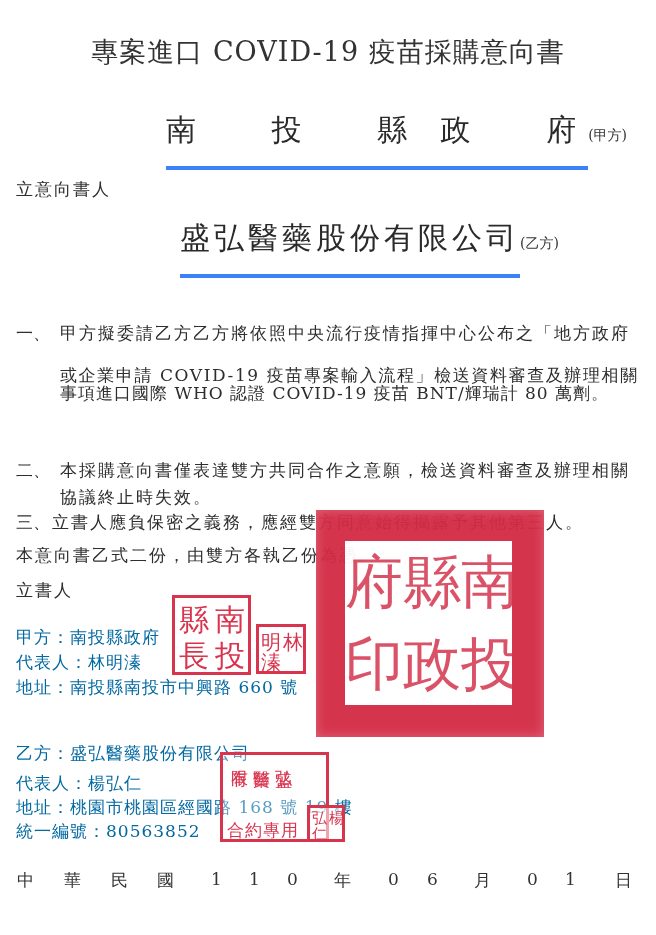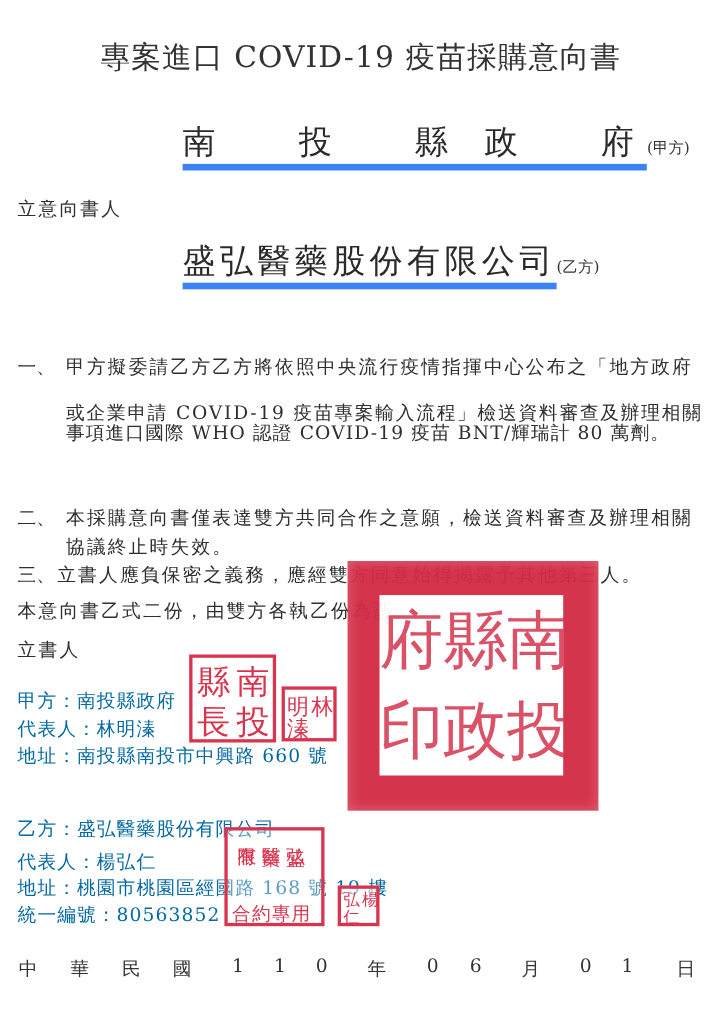--- a/index.html
+++ b/index.html
@@ -1,20 +1,20 @@
 <!DOCTYPE html>
 <html><head>
 <meta charset="utf-8">
 <style>
   html, body { margin:0; padding:0; }
   body { width:656px; height:935px; background:#ffffff; position:relative; overflow:hidden;
          font-family:"DejaVu Serif","Liberation Serif",serif; color:#2b2b2b; }
   .abs { position:absolute; white-space:nowrap; }
   .title { left:0; width:656px; top:34px; text-align:center; font-size:27px; letter-spacing:1px; color:#333; }
-  .party-head { font-size:30px; color:#2a2a2a; border-bottom:6px solid #3b82f6; line-height:36px; padding-bottom:2px; }
+  .party-head { font-size:30px; color:#2a2a2a; border-bottom:4px solid #3b82f6; line-height:36px; padding-bottom:19px; }
   .party-tag { font-size:14px; color:#333; }
   .body { font-size:17px; color:#2e2e2e; letter-spacing:2px; }
   .num { font-size:17px; color:#2e2e2e; }
   .sig { font-size:17px; color:#0369a1; letter-spacing:1px; }
   .date-char { font-size:17px; color:#333; position:absolute; top:869px; }
   .seal { position:absolute; box-sizing:border-box; }
   .seal-big { left:316px; top:510px; width:228px; height:227px; background:#d32a44;
               box-shadow: inset 0 0 12px rgba(255,255,255,0.25); opacity:0.95; }
   .seal-big .inner { position:absolute; left:29px; top:31px; width:167px; height:164px; background:#fff;
                      display:grid; grid-template-columns:repeat(3,1fr); grid-template-rows:repeat(2,1fr); }
@@ -27,21 +27,21 @@
 
 <div class="abs title">專案進口 COVID-19 疫苗採購意向書</div>
 
 <div class="abs" style="left:166px; top:112px;">
   <span class="party-head" style="letter-spacing:12px;">南　 投　 縣 政　 府</span><span class="party-tag">(甲方)</span>
 </div>
 
 <div class="abs body" style="left:16px; top:178px;">立意向書人</div>
 
 <div class="abs" style="left:166px; top:220px;">
-  <span class="party-head" style="letter-spacing:4px;">盛弘醫藥股份有限公司</span><span class="party-tag">(乙方)</span>
+  <span class="party-head" style="letter-spacing:4px;margin-left:14px;">盛弘醫藥股份有限公司</span><span class="party-tag">(乙方)</span>
 </div>
 
 <div class="abs num" style="left:16px; top:322px;">一、</div>
 <div class="abs body" style="left:60px; top:322px;">甲方擬委請乙方乙方將依照中央流行疫情指揮中心公布之「地方政府</div>
 <div class="abs body" style="left:60px; top:364px; letter-spacing:1.6px;">或企業申請 COVID-19 疫苗專案輸入流程」檢送資料審查及辦理相關</div>
 <div class="abs body" style="left:60px; top:382px; letter-spacing:1px;">事項進口國際 WHO 認證 COVID-19 疫苗 BNT/輝瑞計 80 萬劑。</div>
 
 <div class="abs num" style="left:16px; top:459px;">二、</div>
 <div class="abs body" style="left:60px; top:459px;">本採購意向書僅表達雙方共同合作之意願，檢送資料審查及辦理相關</div>
 <div class="abs body" style="left:60px; top:486px;">協議終止時失效。</div>
@@ -79,21 +79,21 @@
   <span style="left:24px; top:2px; font-size:20px;">林</span>
   <span style="left:2px; top:2px; font-size:20px;">明</span>
   <span style="left:2px; top:22px; font-size:20px;">溱</span>
 </div>
 
 <div class="abs sig" style="left:16px; top:742px;">乙方：盛弘醫藥股份有限公司</div>
 <div class="abs sig" style="left:16px; top:772px;">代表人：楊弘仁</div>
 <div class="abs sig" style="left:16px; top:796px;text-align:right;">地址：桃園市桃園區經國路 168 號 19 樓</div>
 <div class="abs sig" style="left:16px; top:820px;">統一編號：80563852</div>
 
-<div class="seal seal-red-border" style="left:204px; top:752px; width:91px; height:90px; background:rgba(255,255,255,0.35);">
+<div class="seal seal-red-border" style="left:220px; top:752px; width:109px; height:90px; background:rgba(255,255,255,0.35);">
   <span style="left:50px; top:2px; font-size:17px; writing-mode:vertical-rl;">盛弘</span>
   <span style="left:28px; top:2px; font-size:17px; writing-mode:vertical-rl;">醫藥</span>
   <span style="left:6px; top:2px; font-size:17px; writing-mode:vertical-rl;">有限</span>
   <span style="left:4px; top:64px; font-size:17px; letter-spacing:1px;">合約專用</span>
 </div>
 
 <div class="seal seal-red-border" style="left:307px; top:805px; width:38px; height:37px;">
   <span style="left:19px; top:1px; font-size:15px;">楊</span>
   <span style="left:2px; top:1px; font-size:15px;">弘</span>
   <span style="left:2px; top:17px; font-size:15px;">仁</span>

